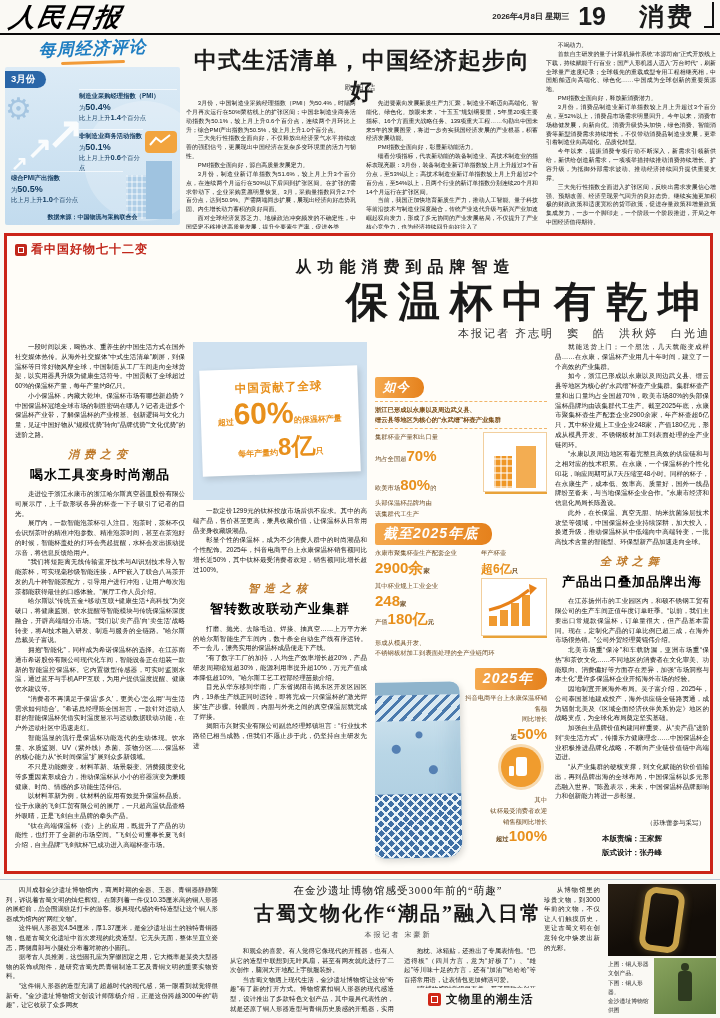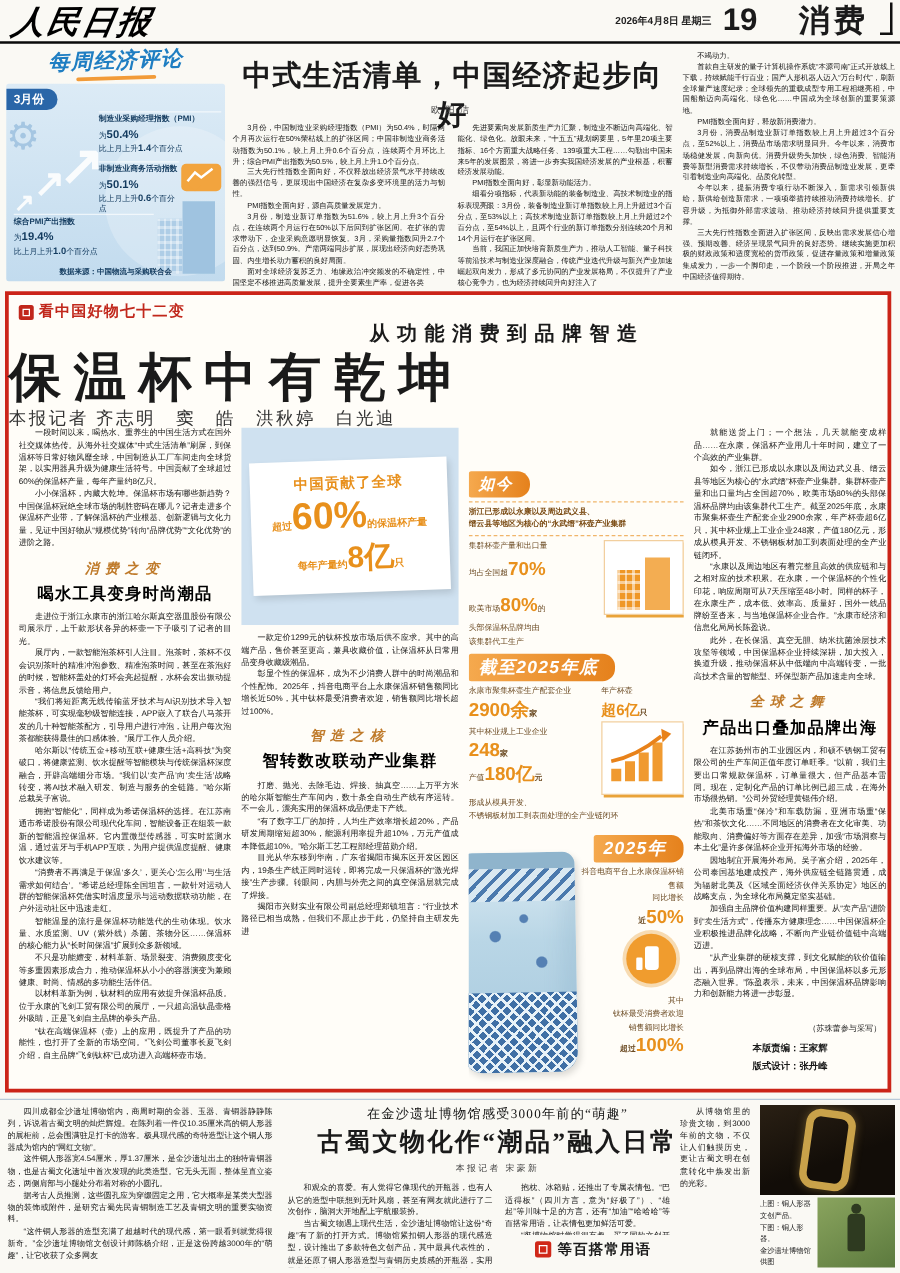--- a/index.html
+++ b/index.html
@@ -55,23 +55,23 @@
   .ta-c2{position:absolute;left:180px;top:62px;width:172px;height:130px;}
   .ta-c3{position:absolute;left:360px;top:4px;width:170px;height:188px;}
   
   .feature{position:absolute;left:4px;top:233px;width:703px;height:635px;border:3px solid #cb2418;background:#fffdf8;}
   .kicker{position:absolute;left:8px;top:5px;display:flex;gap:4px;align-items:center;
           color:#c1271b;font-weight:900;font-size:12px;letter-spacing:1px;}
   .kicker-ic{width:12px;height:12px;background:#c1271b;border-radius:2px;position:relative;}
   .kicker-ic:after{content:"";position:absolute;left:3px;top:3px;right:3px;bottom:3px;border:1.5px solid #fff;}
   .overline{position:absolute;top:21px;width:100%;text-align:center;
             font:700 16px "Liberation Serif",serif;letter-spacing:6px;margin-left:47px;}
-  .f-title{position:absolute;top:38px;width:100%;text-align:left;margin:0;
+  .f-title{position:absolute;top:38px;width:100%;text-align:right;margin:0;
            font-size:42px;font-weight:900;letter-spacing:10px;}
-  .f-byline{position:absolute;top:90px;width:100%;text-align:left;font-size:14px;color:#333;letter-spacing:2px;}
+  .f-byline{position:absolute;top:90px;width:100%;text-align:right;font-size:11px;color:#333;letter-spacing:2px;}
   .f-col{position:absolute;top:106px;height:520px;overflow:hidden;}
   .f-col.bt,.f-col .bt{font-size:6.5px;}
   .f-c1{left:8px;width:170px;}
   .f-c2{left:186px;width:174px;}
   .f-c3{left:368px;width:172px;margin-top:31px;}
   .f-c4{left:548px;width:154px;display:flex;flex-direction:column;}
   .c4-flow{flex:1 1 auto;overflow:hidden;}
   .sec-tag{text-align:center;color:#bf7a2a;font:italic 700 11px "Liberation Serif",serif;
            letter-spacing:5px;margin:7px 0 3px;}
   .sec-head{text-align:center;font-weight:900;font-size:13px;letter-spacing:1px;margin:0 0 5px;color:#000;}
@@ -189,21 +189,21 @@
         <div><span>为</span><span class="val">50.1%</span></div>
         <div class="chg"><span>比上月上升</span><b>0.6</b><span>个百分点</span></div>
       </div>
       <div class="bubble">
         <svg width="32" height="22">
             <polyline points="5,14 11,7 16,11 25,4" fill="none" stroke="#fff" stroke-width="2"></polyline>
           </svg>
       </div>
       <div class="econ-stat s3">
         <div class="lbl">综合PMI产出指数</div>
-        <div><span>为</span><span class="val">19.4%</span></div>
+        <div><span>为</span><span class="val">50.5%</span></div>
         <div class="chg"><span>比上月上升</span><b>1.0</b><span>个百分点</span></div>
       </div>
       <div class="econ-source">数据来源：中国物流与采购联合会</div>
     </div>
   </section>
 
   <section class="top-article">
     <h1 class="ta-head">中式生活清单，中国经济起步向好</h1>
     <div class="ta-byline">欧阳洁</div>
     <div class="ta-c1 bt">
@@ -399,21 +399,21 @@
       </div>
     <div class="ba-c3 bt">
         <p class="para">抱枕、冰箱贴，还推出了专属表情包。“巴适得板”（四川方言，意为“好极了”）、“雄起”等川味十足的方言，还有“加油”“哈哈哈”等百搭常用语，让表情包更加鲜活可爱。</p>
         <p class="para">“逛博物馆时觉得很有趣，买了同款文创开瓶器，回家后把表情包也经常和朋友互发。”有趣的文创让文物不再高远，古蜀文化走进日常生活。</p>
       </div>
     <div class="ba-c4 bt">
         <p class="para">从博物馆里的珍贵文物，到3000年前的文物，不仅让人们触摸历史，更让古蜀文明在创意转化中焕发出新的光彩。</p>
       </div>
     <div class="ba-badge">
       <span class="badge-ic"></span>
-      <span>等百搭常用语</span>
+      <span>文物里的潮生活</span>
     </div>
     <div class="photo1">
       <div class="gold"></div>
     </div>
     <div class="captions">
       <div>上图：铜人形器文创产品。</div>
       <div>下图：铜人形器。</div>
       <div>金沙遗址博物馆供图</div>
     </div>
     <div class="photo2">

